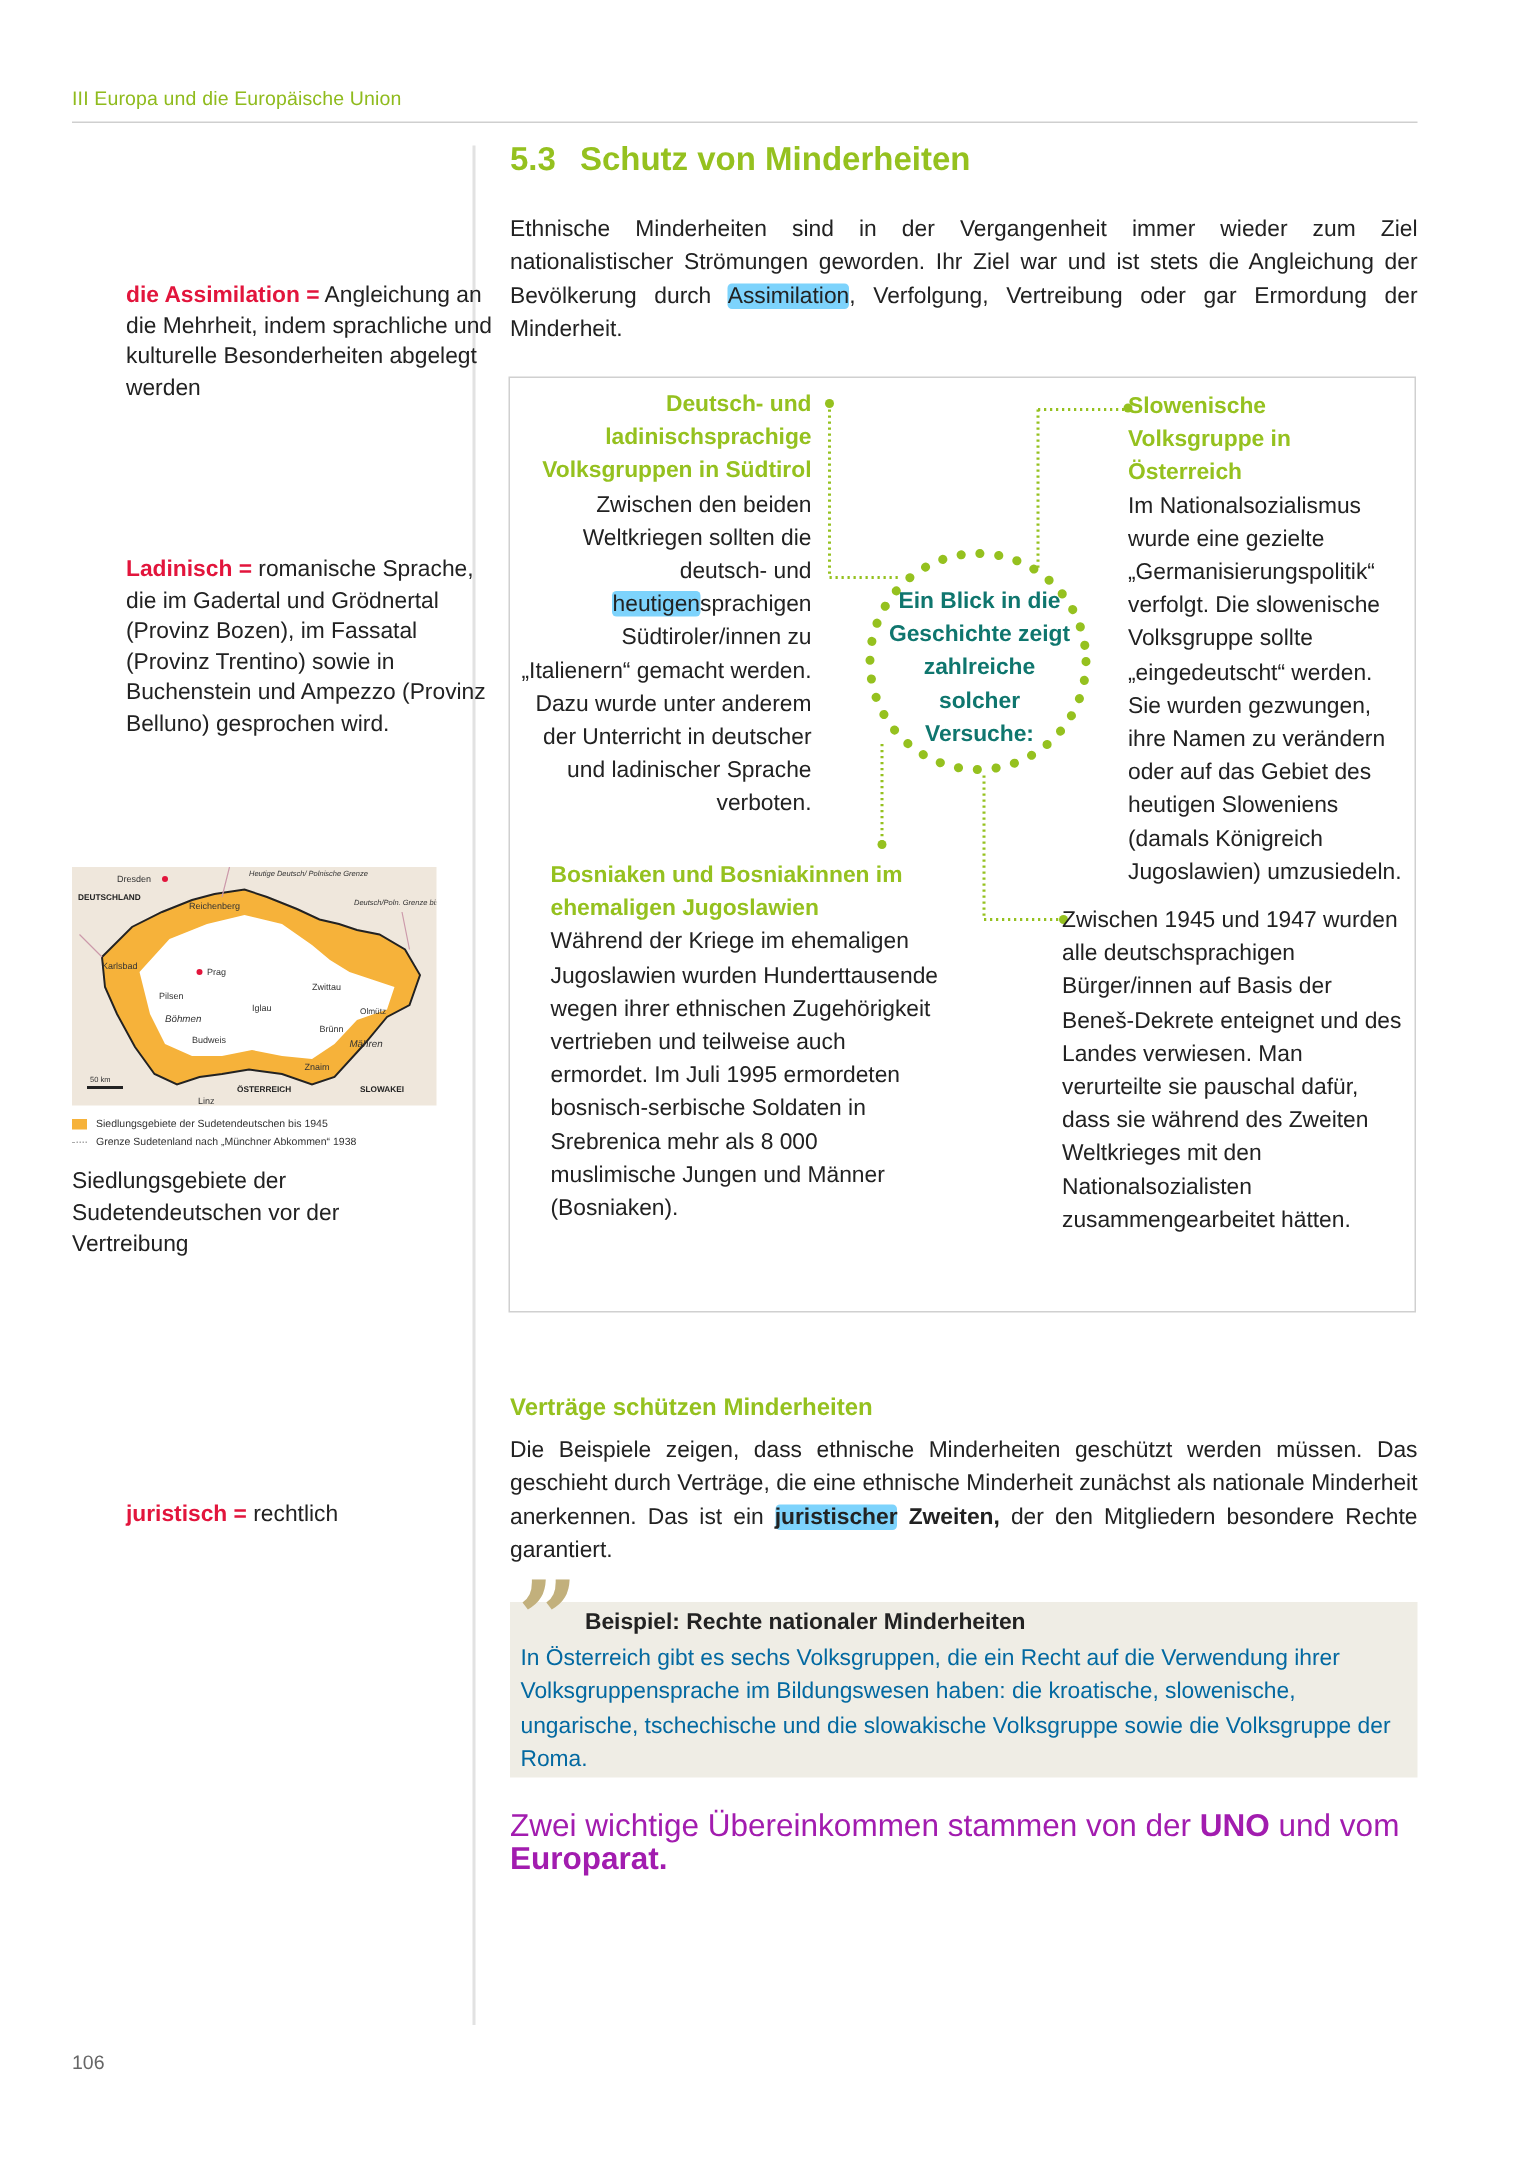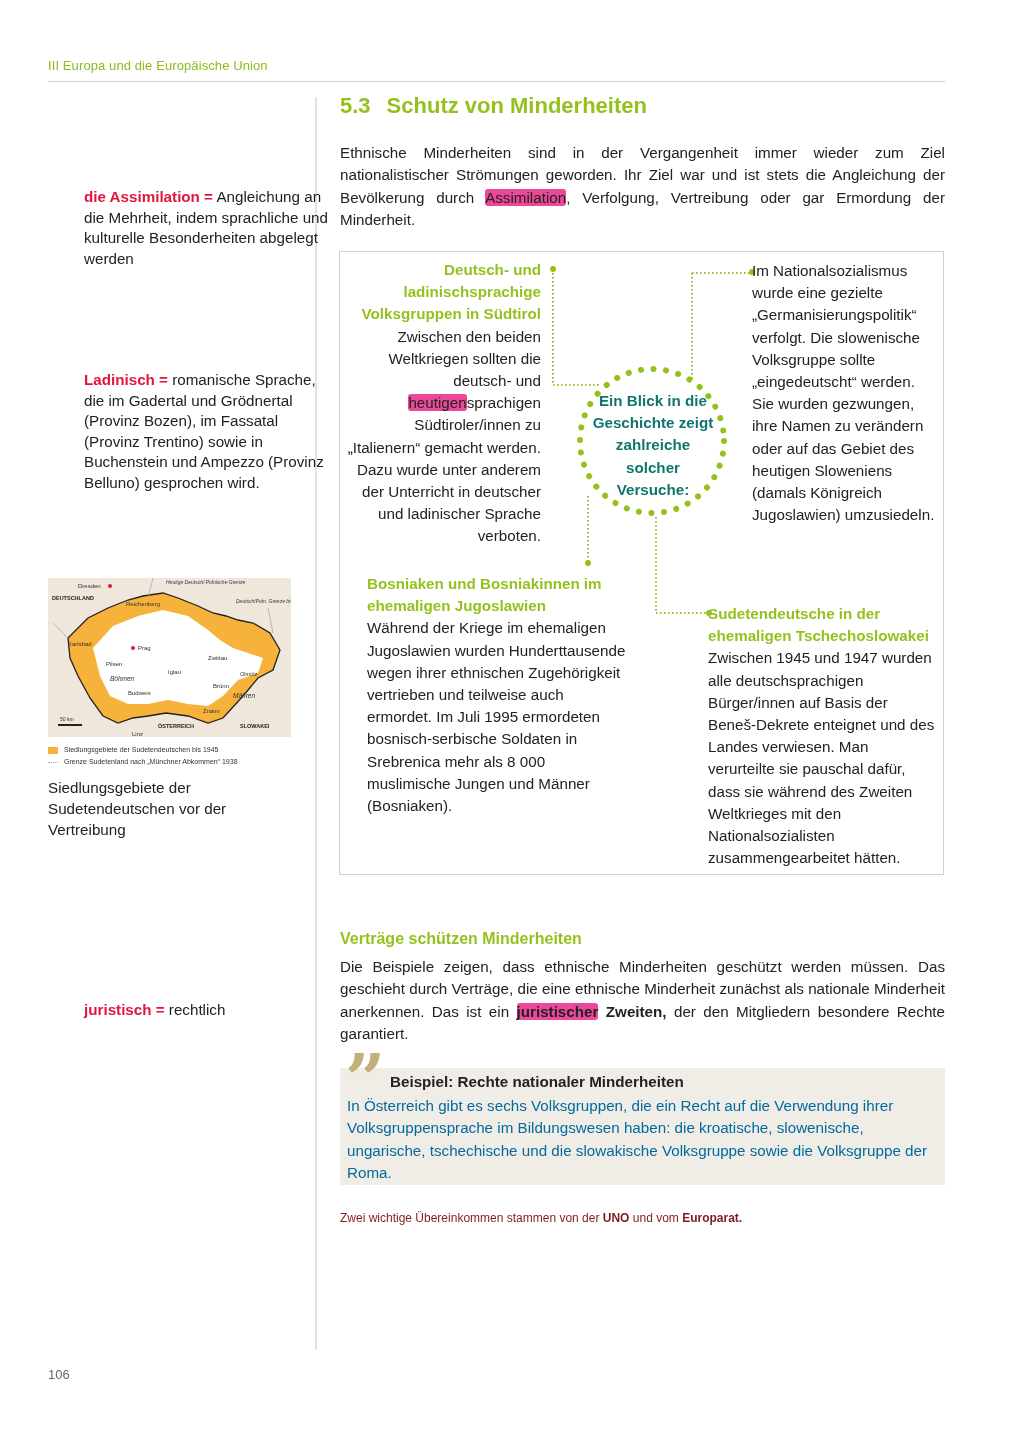--- a/index.html
+++ b/index.html
@@ -1,20 +1,20 @@
 <!DOCTYPE html>
 <html><head>
 <meta charset="utf-8">
 <style>
   html, body { margin: 0; padding: 0; background: #ffffff; }
   body { width: 1018px; height: 1440px; position: relative; overflow: hidden;
          font-family: "Liberation Sans", "DejaVu Sans", sans-serif; color: #222; }
   .abs { position: absolute; }
   .red { color: #e2153c; font-weight: bold; }
-  .hl { background: #ec4899; border-radius: 3px; }
+  .hl { background: #7dd3fc; border-radius: 3px; }
 
   #running-head { left: 48px; top: 58px; font-size: 13px; color: #8fbb1d; letter-spacing: 0.1px; }
   #head-rule { left: 48px; top: 81px; width: 897px; height: 1px; background: #cfcfcf; }
   #col-rule { left: 315px; top: 97px; width: 2px; height: 1253px; background: #e2e2e2; }
 
   .margin-note { left: 48px; width: 250px; font-size: 15.2px; line-height: 20.5px; color: #222; margin-left: 36px; }
 
   #section-title { left: 340px; top: 93px; font-size: 22px; font-weight: bold; color: #95c11f; }
   #section-title .num { margin-right: 16px; }
 
@@ -41,21 +41,21 @@
   #map-caption { left: 48px; top: 777px; width: 250px; font-size: 15.2px; line-height: 21px; color: #222; }
 
   #subhead { left: 340px; top: 930px; font-size: 16px; font-weight: bold; color: #95c11f; }
   #vertraege-text { left: 340px; top: 956px; width: 605px; }
 
   #beispiel-box { left: 340px; top: 1068px; width: 605px; height: 117px; background: #efede5; }
   #quote-icon { left: 345px; top: 1045px; font-size: 70px; line-height: 70px; color: #c2b07c; font-family: "DejaVu Serif", serif; font-weight: bold; }
   #beispiel-title { left: 390px; top: 1073px; font-size: 15.2px; font-weight: bold; color: #222; }
   #beispiel-text { left: 347px; top: 1095px; width: 590px; font-size: 15.2px; line-height: 22.3px; color: #0369a1; }
 
-  #closing { left: 340px; top: 1207px; width: 605px; font-size: 12px; line-height: 22px; color: #7f1d1d; }
+  #closing { left: 340px; top: 1207px; width: 605px; font-size: 21px; line-height: 22px; color: #a21caf; }
 
   #page-number { left: 48px; top: 1367px; font-size: 13px; color: #666; }
   b { font-weight: bold; }
 </style>
 </head>
 <body>
 
 <div class="abs" id="running-head">III  Europa und die Europäische Union</div>
 <div class="abs" id="head-rule"></div>
 <div class="abs" id="col-rule"></div>
@@ -135,30 +135,30 @@
 </svg>
 
 <div class="abs" id="blick-center">Ein Blick in die Geschichte zeigt zahlreiche solcher Versuche:</div>
 
 <div class="abs case" id="case-suedtirol">
   <div class="case-title">Deutsch- und ladinischsprachige Volksgruppen in Südtirol</div>
   <div><span>Zwischen den beiden Weltkriegen sollten die deutsch- und </span><span class="hl">heutigen</span><span>sprachigen Südtiroler/innen zu „Italienern“ gemacht werden. Dazu wurde unter anderem der Unterricht in deutscher und ladinischer Sprache verboten.</span></div>
 </div>
 
 <div class="abs case" id="case-slowenen">
+  <div class="case-title">Slowenische Volksgruppe in Österreich</div>
   <div>Im Nationalsozialismus wurde eine gezielte „Germanisierungspolitik“ verfolgt. Die slowenische Volksgruppe sollte „eingedeutscht“ werden. Sie wurden gezwungen, ihre Namen zu verändern oder auf das Gebiet des heutigen Sloweniens (damals Königreich Jugoslawien) umzusiedeln.</div>
 </div>
 
 <div class="abs case" id="case-bosniaken">
   <div class="case-title">Bosniaken und Bosniakinnen im ehemaligen Jugoslawien</div>
   <div>Während der Kriege im ehemaligen Jugoslawien wurden Hunderttausende wegen ihrer ethnischen Zugehörigkeit vertrieben und teilweise auch ermordet. Im Juli 1995 ermordeten bosnisch-serbische Soldaten in Srebrenica mehr als 8 000 muslimische Jungen und Männer (Bosniaken).</div>
 </div>
 
 <div class="abs case" id="case-sudeten">
-  <div class="case-title">Sudetendeutsche in der ehemaligen Tschechoslowakei</div>
   <div>Zwischen 1945 und 1947 wurden alle deutschsprachigen Bürger/innen auf Basis der Beneš-Dekrete enteignet und des Landes verwiesen. Man verurteilte sie pauschal dafür, dass sie während des Zweiten Weltkrieges mit den Nationalsozialisten zusammengearbeitet hätten.</div>
 </div>
 
 <div class="abs" id="subhead">Verträge schützen Minderheiten</div>
 <div class="abs body-text" id="vertraege-text">
   <span>Die Beispiele zeigen, dass ethnische Minderheiten geschützt werden müssen. Das geschieht durch Verträge, die eine ethnische Minderheit zunächst als nationale Minderheit anerkennen. Das ist ein </span><b class="hl">juristischer</b><b> Zweiten,</b><span> der den Mitgliedern besondere Rechte garantiert.</span>
 </div>
 
 <div class="abs" id="beispiel-box"></div>
 <div class="abs" id="quote-icon">”</div>

